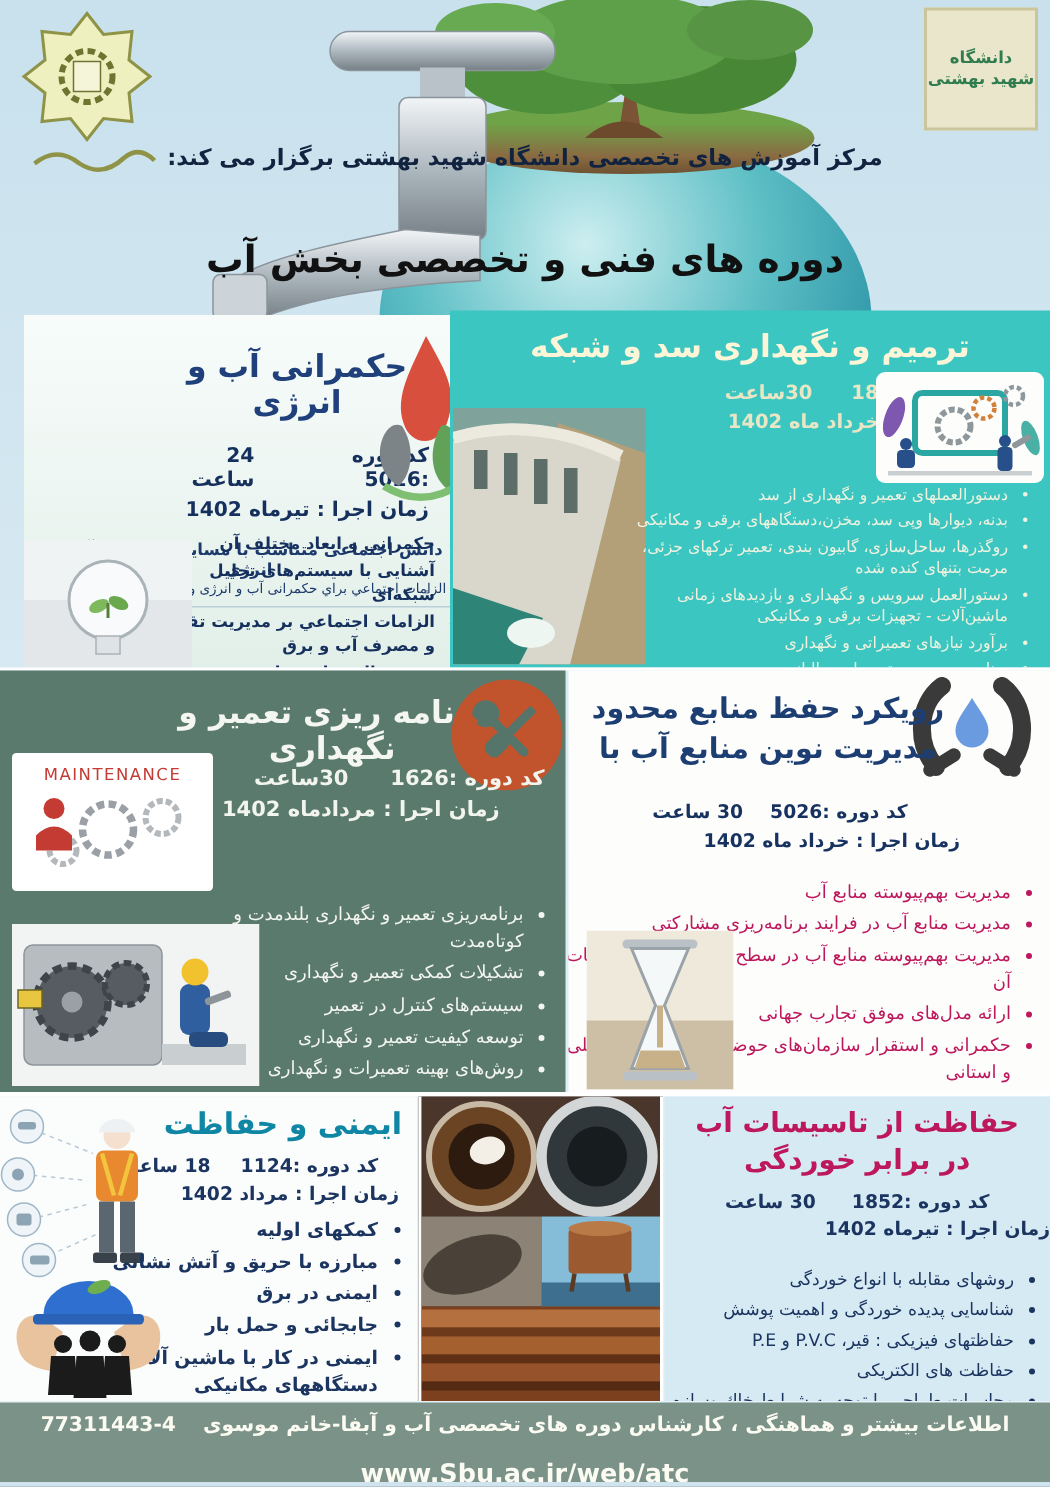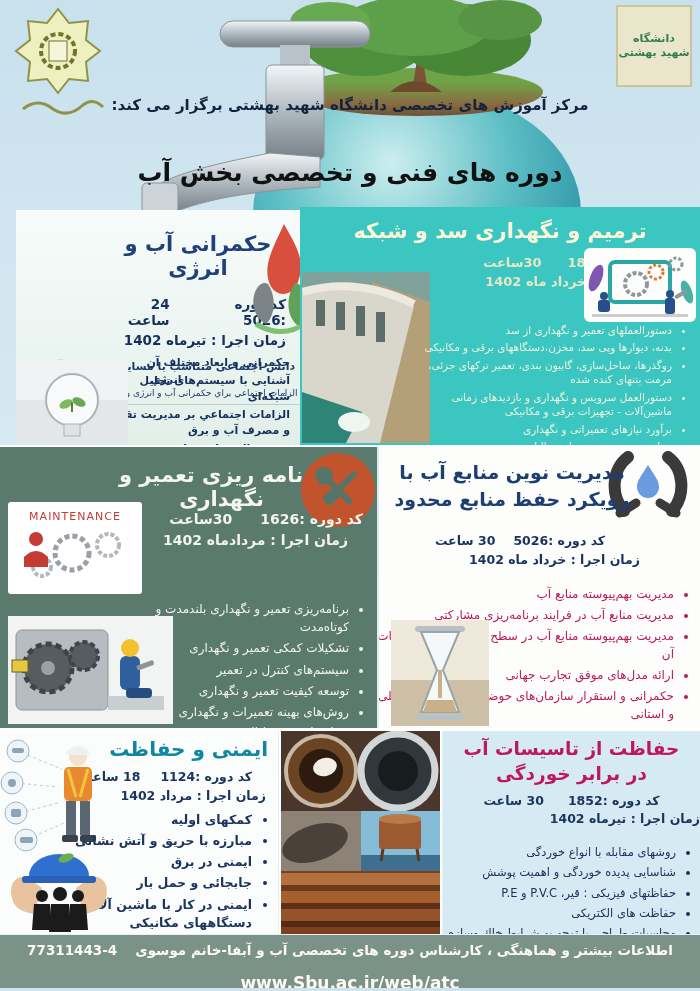--- a/index.html
+++ b/index.html
@@ -185,21 +185,21 @@
         <circle cx="34" cy="44" r="9" fill="none" stroke="#b3b8bd" stroke-width="4" stroke-dasharray="4,2"></circle>
         <circle cx="28" cy="16" r="7" fill="#c43b33"></circle>
         <path d="M16,34 Q28,22 40,34 L40,44 L16,44 Z" fill="#c43b33"></path>
       </svg>
     </div>
     <div class="abs" style="right:14px;top:64px;width:215px;color:#f2f4ee;font-size:14px;">
       <div class="inf" style="justify-content:flex-start;gap:28px;">
         <span>کد دوره :1626</span>
         <span>30ساعت</span>
       </div>
-      <div class="inf2" style="text-align:center;margin-top:5px;">زمان اجرا : مردادماه 1402</div>
+      <div class="inf2" style="text-align:left;margin-top:5px;">زمان اجرا : مردادماه 1402</div>
     </div>
     <ul class="bul" style="position:absolute;right:12px;top:153px;width:232px;color:#f3f5f0;font-size:12px;line-height:1.52;">
       <li>برنامه‌ریزی تعمیر و نگهداری بلندمدت و کوتاه‌مدت</li>
       <li>تشکیلات کمکی تعمیر و نگهداری</li>
       <li>سیستم‌های کنترل در تعمیر</li>
       <li>توسعه کیفیت تعمیر و نگهداری</li>
       <li>روش‌های بهینه تعمیرات و نگهداری</li>
       <li style="direction:ltr;text-align:right;">Condition Monitoring</li>
     </ul>
 
@@ -221,22 +221,22 @@
 
   <div class="card" style="left:379px;top:447px;width:321px;height:281px;background:#fdfdfc;">
     <svg class="abs" style="right:6px;top:4px;width:92px;height:70px;" viewBox="0 0 92 70">
       <path d="M26,6 C10,18 8,44 22,60" stroke="#3a3a3a" stroke-width="12" fill="none" stroke-linecap="round"></path>
       <path d="M66,6 C82,18 84,44 70,60" stroke="#3a3a3a" stroke-width="12" fill="none" stroke-linecap="round"></path>
       <path d="M18,62 L34,52" stroke="#3a3a3a" stroke-width="9" stroke-linecap="round"></path>
       <path d="M74,62 L58,52" stroke="#3a3a3a" stroke-width="9" stroke-linecap="round"></path>
       <path d="M46,14 C52,24 57,29 57,36 a11,11 0 1,1 -22,0 C35,29 40,24 46,14 Z" fill="#6a9be0"></path>
     </svg>
     <div class="abs ttl" style="right:68px;top:12px;width:240px;text-align:center;color:#1c3e73;font-size:19px;line-height:1.4;">
+      <div>رویکرد حفظ منابع محدود</div>
       <div>مدیریت نوین منابع آب با</div>
-      <div>رویکرد حفظ منابع محدود</div>
     </div>
     <div class="abs" style="right:60px;top:86px;width:240px;color:#17325f;font-size:12.5px;">
       <div class="inf" style="gap:18px;">
         <span>کد دوره :5026</span>
         <span>30 ساعت</span>
       </div>
       <div class="inf2" style="margin-top:4px;">زمان اجرا : خرداد ماه 1402</div>
     </div>
     <ul class="bul" style="position:absolute;right:10px;top:138px;width:298px;color:#be185d;font-size:12px;line-height:1.5;">
       <li>مدیریت بهم‌پیوسته منابع آب</li>

